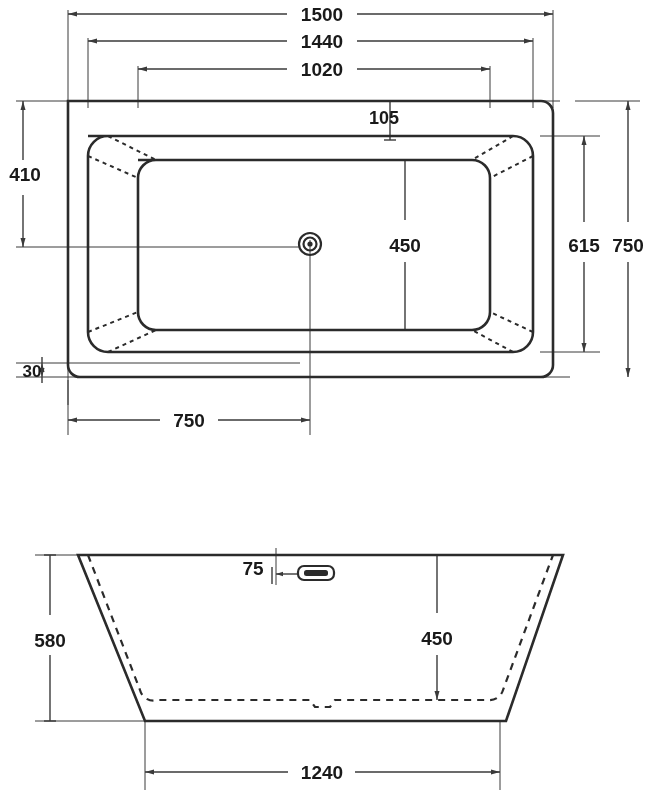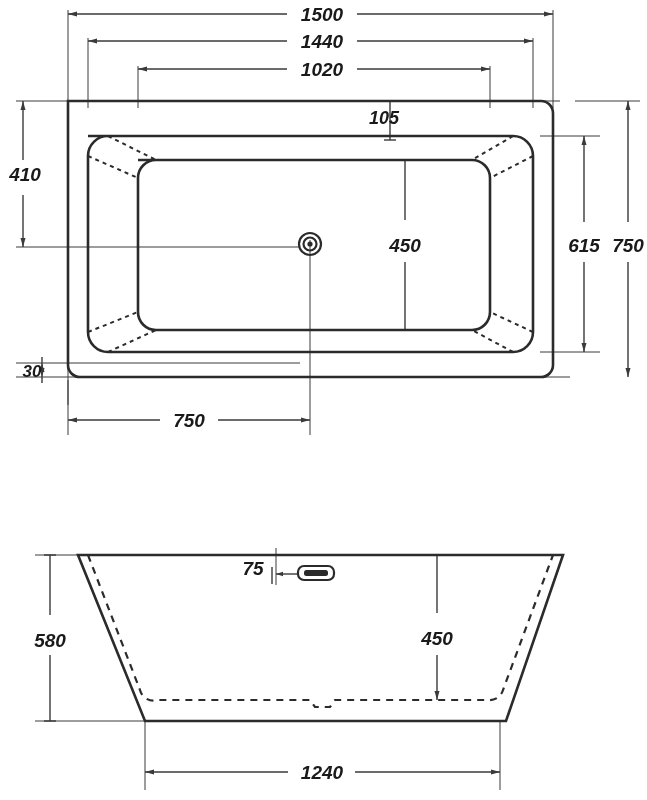--- a/index.html
+++ b/index.html
@@ -9,21 +9,20 @@
   }
   body {
     font-family: "Liberation Sans", sans-serif;
   }
   #drawing-root {
     position: relative;
     width: 647px;
     height: 800px;
     background: #ffffff;
     overflow: hidden;
-    font-style: italic;
   }
   #drawing-svg {
     display: block;
     width: 647px;
     height: 800px;
   }
   .dim-text {
     font-family: "Liberation Sans", sans-serif;
     font-weight: bold;
     fill: #1a1a1a;

